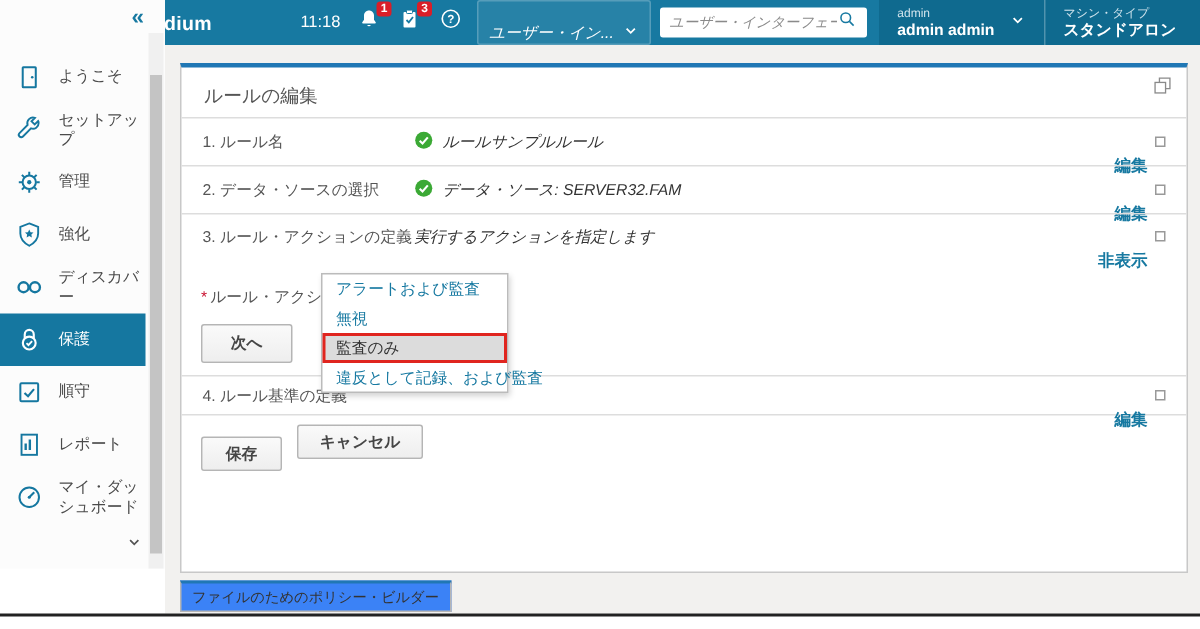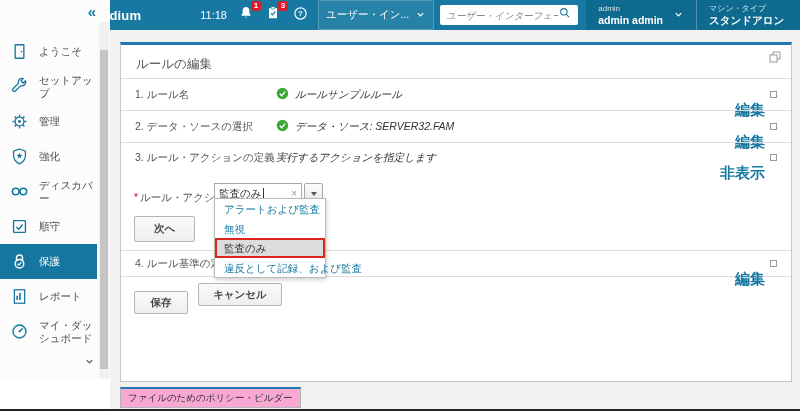--- a/index.html
+++ b/index.html
@@ -8,21 +8,21 @@
 
   
   .header { position:absolute; left:0; top:0; width:800px; height:30px; background:#1779A1; display:flex; align-items:center; color:#fff; }
   .hamburger { width:37px; height:30px; background:#0E5F80; display:flex; align-items:center; justify-content:center; cursor:pointer; flex:0 0 auto; }
   .brand { margin-left:13px; font-size:13px; font-weight:bold; letter-spacing:.2px; white-space:nowrap; }
   .hdr-right { margin-left:auto; display:flex; align-items:center; height:30px; }
   .time { font-size:11px; margin-right:11px; }
   .icon-btn { position:relative; margin-right:11px; cursor:pointer; display:flex; align-items:center; }
   .badge { position:absolute; top:-4px; right:-7px; background:#DA1E28; color:#fff; font-size:8px; line-height:10px; min-width:10px; padding:0 1px; border-radius:2.5px; text-align:center; font-weight:bold; }
   .help-btn { margin-right:9px; }
-  .nav-dd { display:flex; align-items:center; gap:6px; font-size:10.5px; height:22px; padding:14px 7px; margin-right:6px; background:rgba(255,255,255,.07); border:1px solid rgba(255,255,255,.22); border-radius:2px; cursor:pointer; white-space:nowrap; }
+  .nav-dd { display:flex; align-items:flex-start; gap:6px; font-size:10.5px; height:22px; padding:14px 7px; margin-right:6px; background:rgba(255,255,255,.07); border:1px solid rgba(255,255,255,.22); border-radius:2px; cursor:pointer; white-space:nowrap;font-style:italic; }
   .search { width:138px; height:20px; background:#fff; border-radius:2px; display:flex; align-items:center; padding:0 4px 0 6px; margin-right:8px; }
   .search input { border:none; outline:none; width:112px; font-size:9.5px; color:#444; font-family:inherit; font-style:italic; }
   .search input::placeholder { color:#8a8a8a; }
   .user-block { background:#0F6A8F; height:30px; display:flex; align-items:center; gap:10px; padding:0 12px; cursor:pointer; }
   .machine-block { background:#0F6A8F; border-left:1px solid rgba(255,255,255,.28); height:30px; display:flex; align-items:center; padding:0 14px 0 12px; min-width:104px; }
   .two-line { display:flex; flex-direction:column; line-height:1.15; }
   .eyebrow { font-size:8px; color:#cfe3ec; }
   .strongline { font-size:10.5px; font-weight:bold; color:#fff; white-space:nowrap; }
 
   
@@ -46,44 +46,44 @@
   .popout { position:absolute; right:9px; top:5px; cursor:pointer; display:flex; }
 
   .p-row { position:absolute; left:0; right:0; border-top:1px solid #ddd; display:flex; align-items:center; padding:0 14px; }
   .row1 { top:33px; height:32px; }
   .row2 { top:65px; height:32px; }
   .row3 { top:97px; height:30px; }
   .row4 { top:205px; height:27px; border-bottom:1px solid #ddd; }
   .row-label { width:141px; font-size:10.5px; color:#555; flex:0 0 auto; }
   .row-status { display:flex; align-items:center; gap:6px; font-style:italic; font-size:10.5px; color:#333; }
   .row-action { margin-left:auto; display:flex; align-items:center; gap:5px; cursor:pointer; }
-  .row-action .action-label { color:#1779A1; font-size:15px; font-weight:bold;margin-top:31px; }
+  .row-action .action-label { color:#1779A1; font-size:11px; font-weight:bold;margin-top:31px; }
   .action-sq { width:7px; height:7px; border:1px solid #999; background:#fff; }
 
   .field-label { position:absolute; left:13px; top:146px; font-size:10.5px; color:#555; }
   .req { color:#C8102E; margin-right:2px; }
 
   .combo { position:absolute; left:93px; top:138px; height:21px; display:flex; }
   .combo-input { width:88px; height:21px; background:#fff; border:1px solid #a9a9a9; display:flex; align-items:center; padding:0 4px; }
   .combo-value { font-size:10.5px; color:#333; white-space:nowrap; }
   .caret-line { display:inline-block; width:1px; height:12px; background:#333; margin-left:1px; }
   .combo-clear { margin-left:auto; color:#999; font-size:10px; line-height:10px; cursor:pointer; }
   .combo-btn { width:19px; height:21px; margin-left:2px; background:linear-gradient(#fdfdfd,#e6e6e6); border:1px solid #a9a9a9; border-radius:2px; display:flex; align-items:center; justify-content:center; cursor:pointer; }
   .tri-down { width:0; height:0; border-left:3.5px solid transparent; border-right:3.5px solid transparent; border-top:4.5px solid #555; }
 
   .btn { background:linear-gradient(#fafafa,#eeeeee); border:1px solid #b5b5b5; border-radius:2px; font-size:10.5px; font-weight:bold; color:#454545; display:flex; align-items:center; justify-content:center; cursor:pointer; font-family:inherit; }
   .next-btn { position:absolute; left:13px; top:171px; width:61px; height:26px; }
   .save-btn { position:absolute; left:13px; top:246px; width:54px; height:23px; }
   .cancel-btn { position:absolute; left:77px; top:238px; width:84px; height:23px; }
 
-  .dropdown { position:absolute; left:93px; top:153px; width:112px; background:#fff; border:1px solid #bbb; box-shadow:1px 2px 4px rgba(0,0,0,.18); z-index:5; }
+  .dropdown { position:absolute; left:93px; top:137px; width:125px; background:#fff; border:1px solid #bbb; box-shadow:1px 2px 4px rgba(0,0,0,.18); z-index:5; }
   .dd-option { font-size:10.5px; line-height:12px; color:#1779A1; padding:4px 9px 3.5px; cursor:pointer; white-space:nowrap; }
   .dd-option.highlighted { background:#DCDCDC; color:#333; border:2px solid #E0251F; padding:2px 7px 1.5px; }
 
-  .bottom-tab { position:absolute; left:10px; top:357px; height:21px; background:#f9a8d4; border:1px solid #b5b5b5; border-top:2px solid #2077B4; display:inline-flex; align-items:center; padding:0 7px; font-size:9.5px; color:#333; cursor:pointer; white-space:nowrap; }
+  .bottom-tab { position:absolute; left:10px; top:357px; height:21px; background:#3b82f6; border:1px solid #b5b5b5; border-top:2px solid #2077B4; display:inline-flex; align-items:center; padding:0 7px; font-size:9.5px; color:#333; cursor:pointer; white-space:nowrap; }
 
   .screen-bottom-line { position:absolute; left:0; top:409px; width:800px; height:2px; background:#222; }
 </style>
 </head>
 <body>
 
 <div class="screen">
 
   <div class="header">
     <div class="hamburger">
@@ -223,38 +223,38 @@
       </div>
       <div class="nav-item">
         <span class="nav-icon">
           <svg width="19" height="19" viewBox="0 0 24 24">
               <circle cx="7.2" cy="12" r="4.2" fill="none" stroke="currentColor" stroke-width="2"></circle>
               <circle cx="16.8" cy="12" r="4.2" fill="none" stroke="currentColor" stroke-width="2"></circle>
             </svg>
         </span>
         <span class="nav-label">ディスカバー</span>
       </div>
-      <div class="nav-item">
-        <span class="nav-icon">
-          <svg width="19" height="19" viewBox="0 0 24 24">
-              <rect x="4.5" y="4.5" width="15" height="15" rx="1" fill="none" stroke="currentColor" stroke-width="1.7"></rect>
-              <polyline points="8,12.6 11,15.4 16,9.4" fill="none" stroke="currentColor" stroke-width="1.8"></polyline>
-            </svg>
-        </span>
-        <span class="nav-label">順守</span>
-      </div>
       <div class="nav-item selected">
         <span class="nav-icon">
           <svg width="19" height="19" viewBox="0 0 24 24">
               <path d="M8.2 11V7.5a3.8 3.8 0 0 1 7.6 0V11" fill="none" stroke="currentColor" stroke-width="1.8"></path>
               <circle cx="12" cy="14.8" r="5.4" fill="none" stroke="currentColor" stroke-width="1.8"></circle>
               <polyline points="9.7,14.9 11.3,16.5 14.4,13.1" fill="none" stroke="currentColor" stroke-width="1.6"></polyline>
             </svg>
         </span>
         <span class="nav-label">保護</span>
+      </div>
+      <div class="nav-item">
+        <span class="nav-icon">
+          <svg width="19" height="19" viewBox="0 0 24 24">
+              <rect x="4.5" y="4.5" width="15" height="15" rx="1" fill="none" stroke="currentColor" stroke-width="1.7"></rect>
+              <polyline points="8,12.6 11,15.4 16,9.4" fill="none" stroke="currentColor" stroke-width="1.8"></polyline>
+            </svg>
+        </span>
+        <span class="nav-label">順守</span>
       </div>
       <div class="nav-item">
         <span class="nav-icon">
           <svg width="19" height="19" viewBox="0 0 24 24">
               <rect x="5.5" y="3.5" width="13" height="17" fill="none" stroke="currentColor" stroke-width="1.6"></rect>
               <line x1="9" y1="16.5" x2="9" y2="11" stroke="currentColor" stroke-width="2"></line>
               <line x1="12.5" y1="16.5" x2="12.5" y2="7.5" stroke="currentColor" stroke-width="2"></line>
             </svg>
         </span>
         <span class="nav-label">レポート</span>

